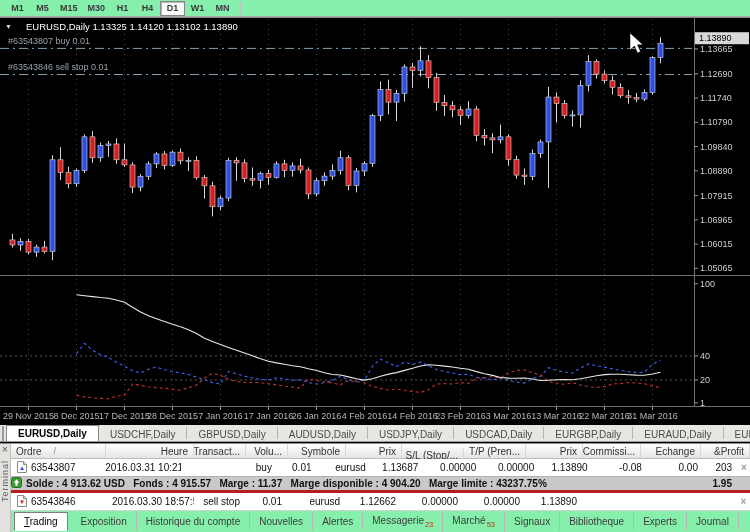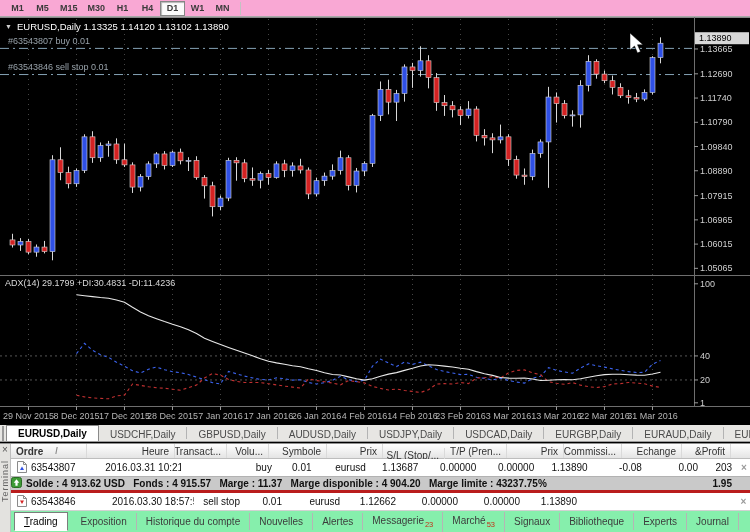--- a/index.html
+++ b/index.html
@@ -1,29 +1,29 @@
 <!DOCTYPE html>
 <html><head>
 <meta charset="utf-8">
 <style>
   html,body{margin:0;padding:0;background:#777;}
   *{box-sizing:border-box;}
   .app{position:relative;width:750px;height:532px;background:#000;overflow:hidden;
        font-family:"Liberation Sans",sans-serif;-webkit-font-smoothing:none;}
   
-  .toolbar{position:absolute;top:0;left:0;right:0;height:17px;background:#f9a8d4;
+  .toolbar{position:absolute;top:0;left:0;right:0;height:17px;background:#86efac;
            border-bottom:1px solid #a8a8a8;display:flex;align-items:center;padding-left:5px;}
   .tfbtn{height:15px;min-width:25px;font:bold 9px "Liberation Sans",sans-serif;color:#3a3a3a;
          background:transparent;border:1px solid transparent;padding:0 4px;margin:0;cursor:default;}
   .tfbtn.active{background:#fbfbfb;border:1px solid #868686;box-shadow:inset 1px 1px 1px rgba(0,0,0,.28);}
   .tsep{width:1px;height:13px;background:#c2c2c2;margin:0 5px;display:inline-block;}
   
   .chart{position:absolute;top:17px;left:0;width:750px;height:408px;background:#000;}
   .chart svg{position:absolute;top:0;left:0;}
-  .chart-title{position:absolute;top:4px;left:5px;color:#ffffff;font-size:9.5px;display:flex;gap:5px;align-items:center;}
+  .chart-title{position:absolute;top:4px;left:5px;color:#ffffff;font-size:9.5px;display:flex;gap:14px;align-items:center;}
   .tri{color:#cfcfcf;font-size:7px;line-height:1;}
   .anno{position:absolute;left:8px;color:#98a2aa;font-size:9px;}
   #anno-buy{top:19px;}
   #anno-sell{top:45px;}
   .ind-label{position:absolute;left:5px;top:261px;color:#d9d9d9;font-size:9px;}
   svg text{font-family:"Liberation Sans",sans-serif;}
   
   .chart-tabs{position:absolute;top:425px;left:0;right:0;height:17px;background:#e7e6e3;
               border-bottom:1px solid #9b9b9b;display:flex;align-items:stretch;font-size:10px;}
   .winbtn{width:15px;height:15px;margin:1px 2px;background:#d6d4d0;border:1px solid #9a9a9a;}
@@ -487,21 +487,20 @@
         <line x1="652.5" y1="389.5" x2="652.5" y2="393" stroke="#9a9a9a"></line>
         <text x="652.5" y="402" font-size="9" fill="#b5b5b5" text-anchor="middle">31 Mar 2016</text>
         <polygon points="630,16 630,33 634.5,29 637.5,36 640.5,34.5 637.5,27.8 643,27.8" fill="#ffffff" stroke="#000" stroke-width="0.5"></polygon>
       </svg>
     <div class="chart-title">
       <span class="tri">▼</span>
       <span>EURUSD,Daily  1.13325 1.14120 1.13102 1.13890</span>
     </div>
     <div class="anno" id="anno-buy">#63543807 buy 0.01</div>
     <div class="anno" id="anno-sell">#63543846 sell stop 0.01</div>
-    <div class="ind-label">ADX(14) 29.1799 +DI:30.4831 -DI:11.4236</div>
   </div>
 
   <div class="chart-tabs" id="chart-tabs">
       <span class="winbtn"></span>
       <span class="ctab active">EURUSD,Daily</span>
       <span class="ctab">USDCHF,Daily</span>
       <span class="ctab">GBPUSD,Daily</span>
       <span class="ctab">AUDUSD,Daily</span>
       <span class="ctab">USDJPY,Daily</span>
       <span class="ctab">USDCAD,Daily</span>
@@ -510,21 +509,21 @@
       <span class="ctab">EURCHF,Daily</span>
     </div>
 
   <div class="terminal">
     <div class="term-side">
       <span class="term-close">×</span>
       <span class="vtext">Terminal</span>
     </div>
     <div class="term-main">
       <div class="thead" id="thead">
-          <div class="hcell left" style="width: 76px; font-weight: bold;">
+          <div class="hcell left" style="width: 95px;">
             <span>Ordre</span>
             <span class="sortmark">/</span>
           </div>
           <div class="hcell" style="width: 88px;">
             <span>Heure</span>
           </div>
           <div class="hcell" style="width: 52px;">
             <span>Transact...</span>
           </div>
           <div class="hcell" style="width: 42px;">

